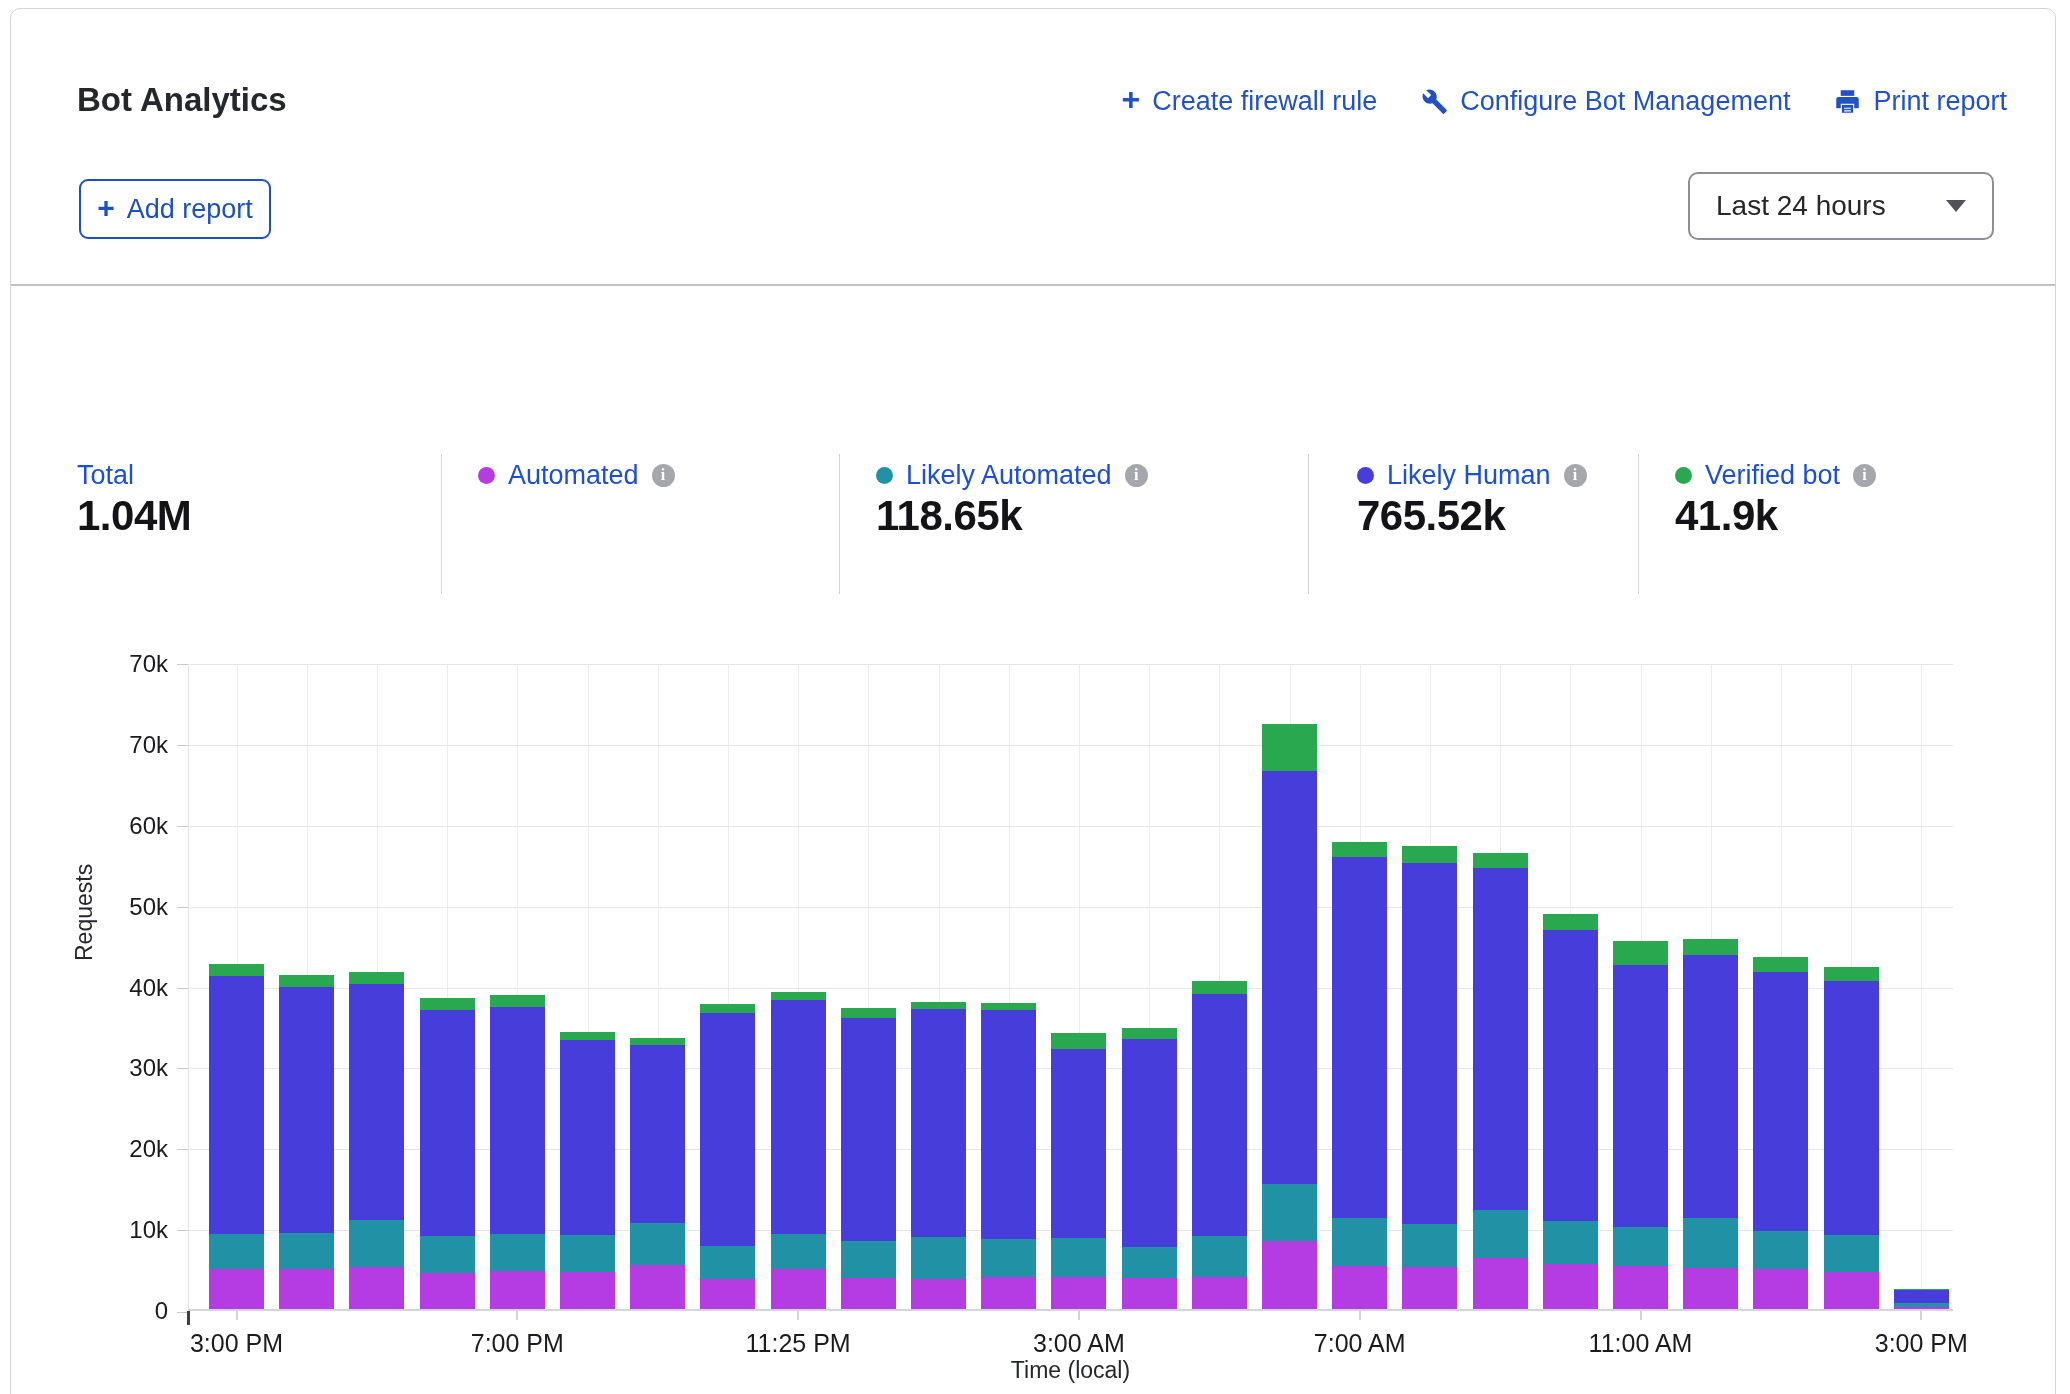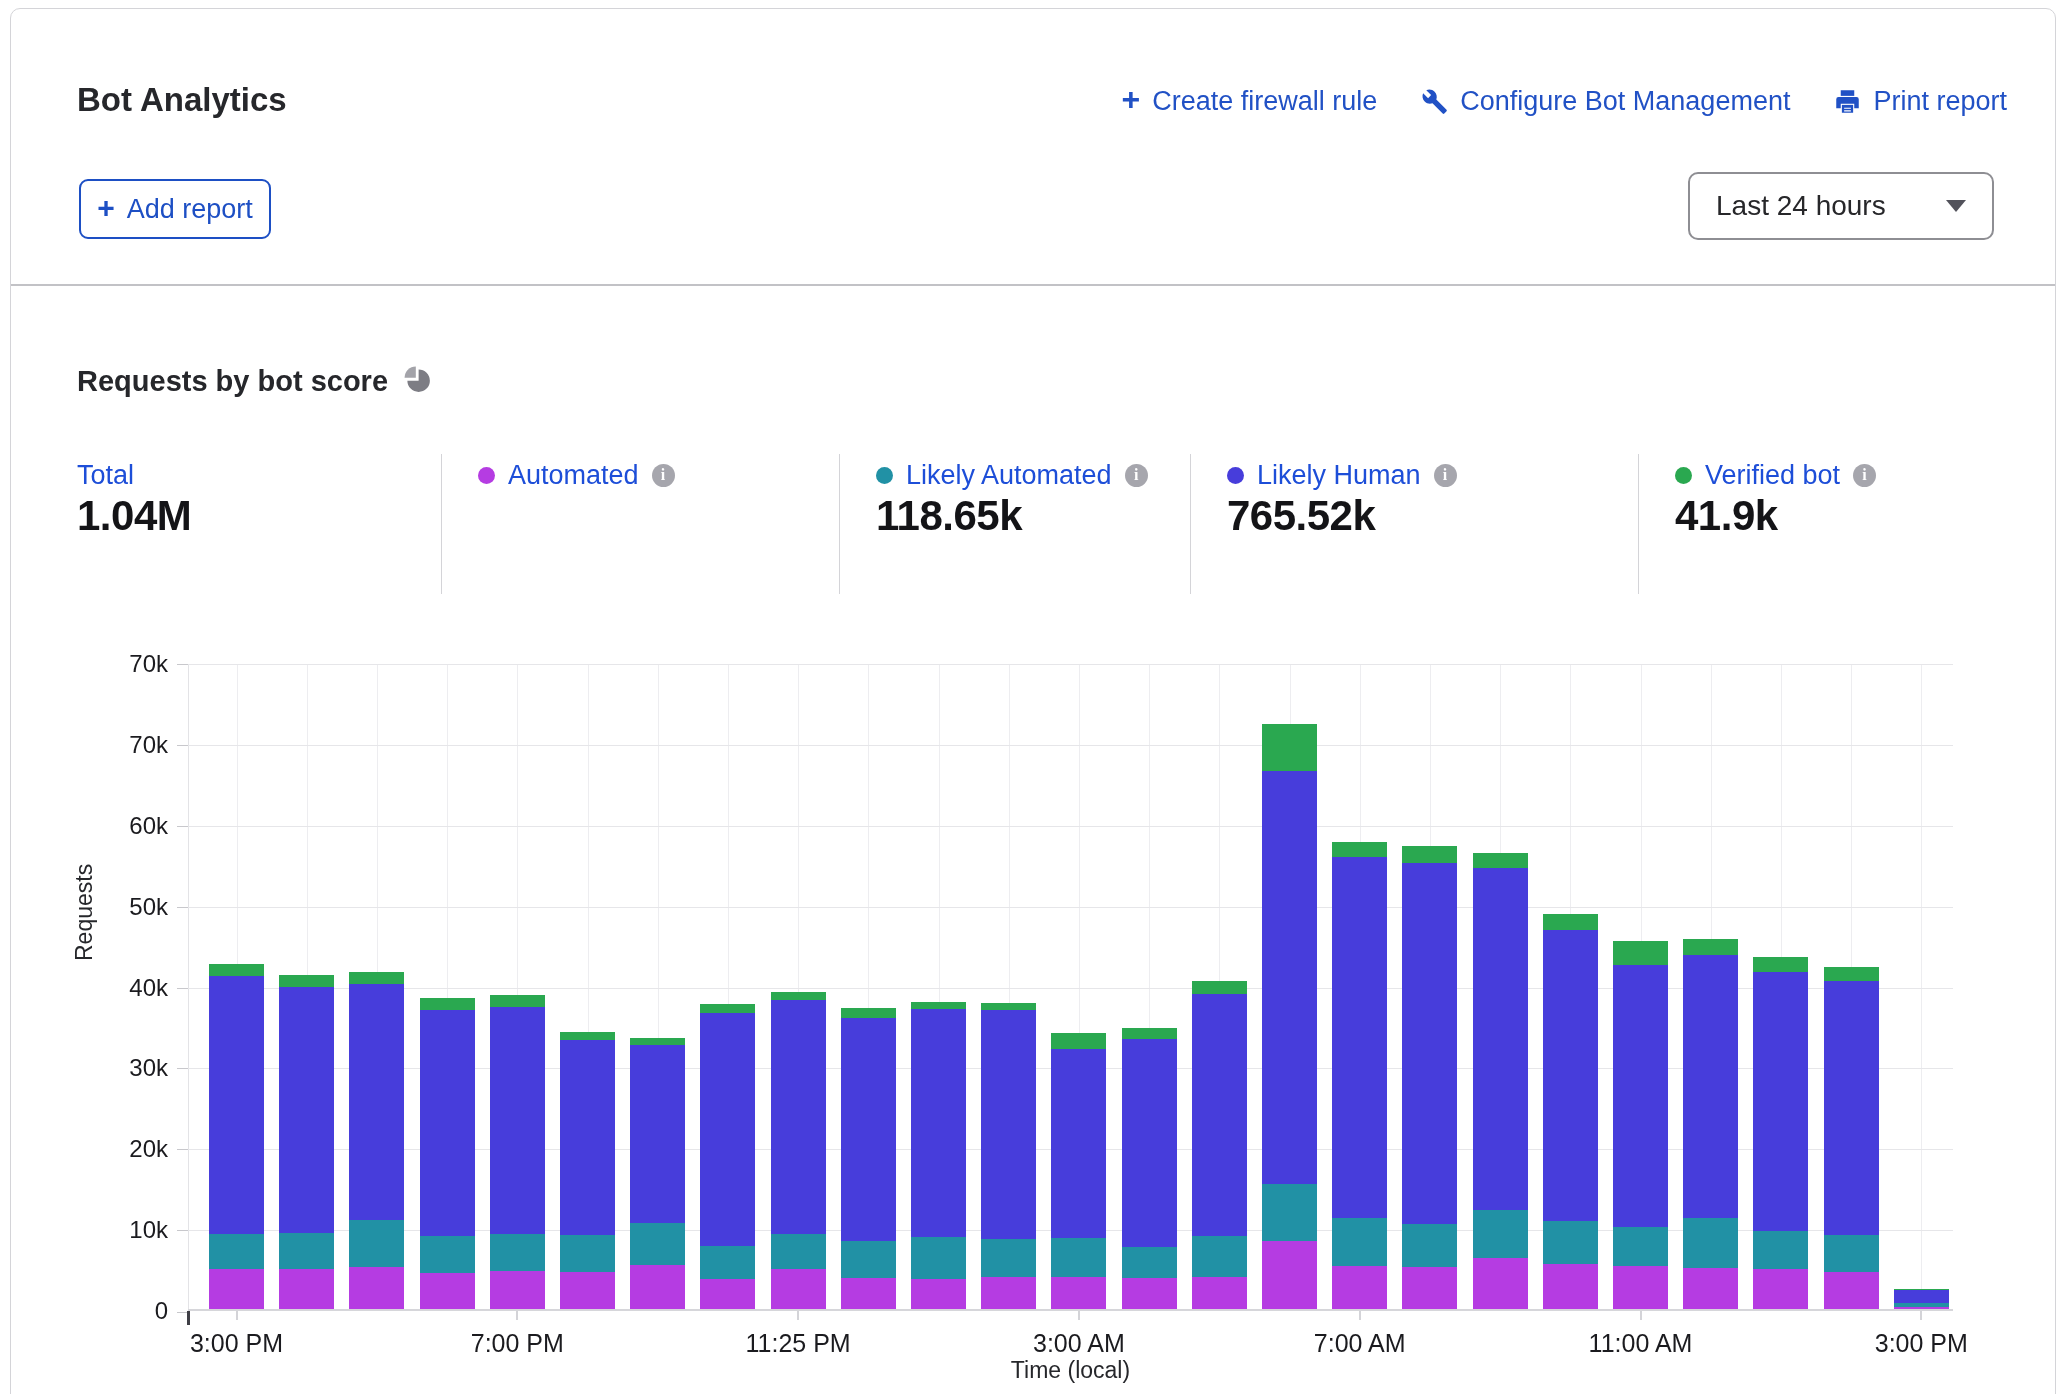--- a/index.html
+++ b/index.html
@@ -95,29 +95,20 @@
     <span>Add report</span>
   </button>
 
   <div class="time-select">
     <span>Last 24 hours</span>
     <span class="caret"></span>
   </div>
 
   <div class="divider"></div>
 
-  <div class="section-title-row">
-    <span class="section-title">Requests by bot score</span>
-    <span>
-      <svg width="27" height="27" viewBox="0 0 24 24">
-        <path fill="#7d7d84" d="M13 13 L13 3 A10 10 0 1 1 3 13 Z"></path>
-        <path fill="#a3a3a9" d="M10.5 10.5 L0.5 10.5 A10 10 0 0 1 10.5 0.5 Z"></path>
-      </svg>
-    </span>
-  </div>
 
   <div class="stats-row">
       <div class="stat-col" style="left: 66px; width: 364px;">
         <div class="stat-head">
           <div class="stat-label">Total</div>
         </div>
         <div class="stat-value">1.04M</div>
       </div>
       <div class="stat-col bordered" style="left: 430px; width: 398px; padding-left: 36px;">
         <div class="stat-head">
@@ -127,21 +118,21 @@
         </div>
       </div>
       <div class="stat-col bordered" style="left: 828px; width: 399px; padding-left: 36px;">
         <div class="stat-head">
           <div class="stat-dot" style="background: rgb(33, 145, 165);"></div>
           <div class="stat-label">Likely Automated</div>
           <div class="info-icon">i</div>
         </div>
         <div class="stat-value">118.65k</div>
       </div>
-      <div class="stat-col bordered" style="left: 1179px; width: 400px; padding-left: 36px;">
+      <div class="stat-col bordered" style="left: 1297px; width: 400px; padding-left: 48px;">
         <div class="stat-head">
           <div class="stat-dot" style="background: rgb(71, 61, 219);"></div>
           <div class="stat-label">Likely Human</div>
           <div class="info-icon">i</div>
         </div>
         <div class="stat-value">765.52k</div>
       </div>
       <div class="stat-col bordered" style="left: 1627px; width: 419px; padding-left: 36px;">
         <div class="stat-head">
           <div class="stat-dot" style="background: rgb(42, 168, 80);"></div>

